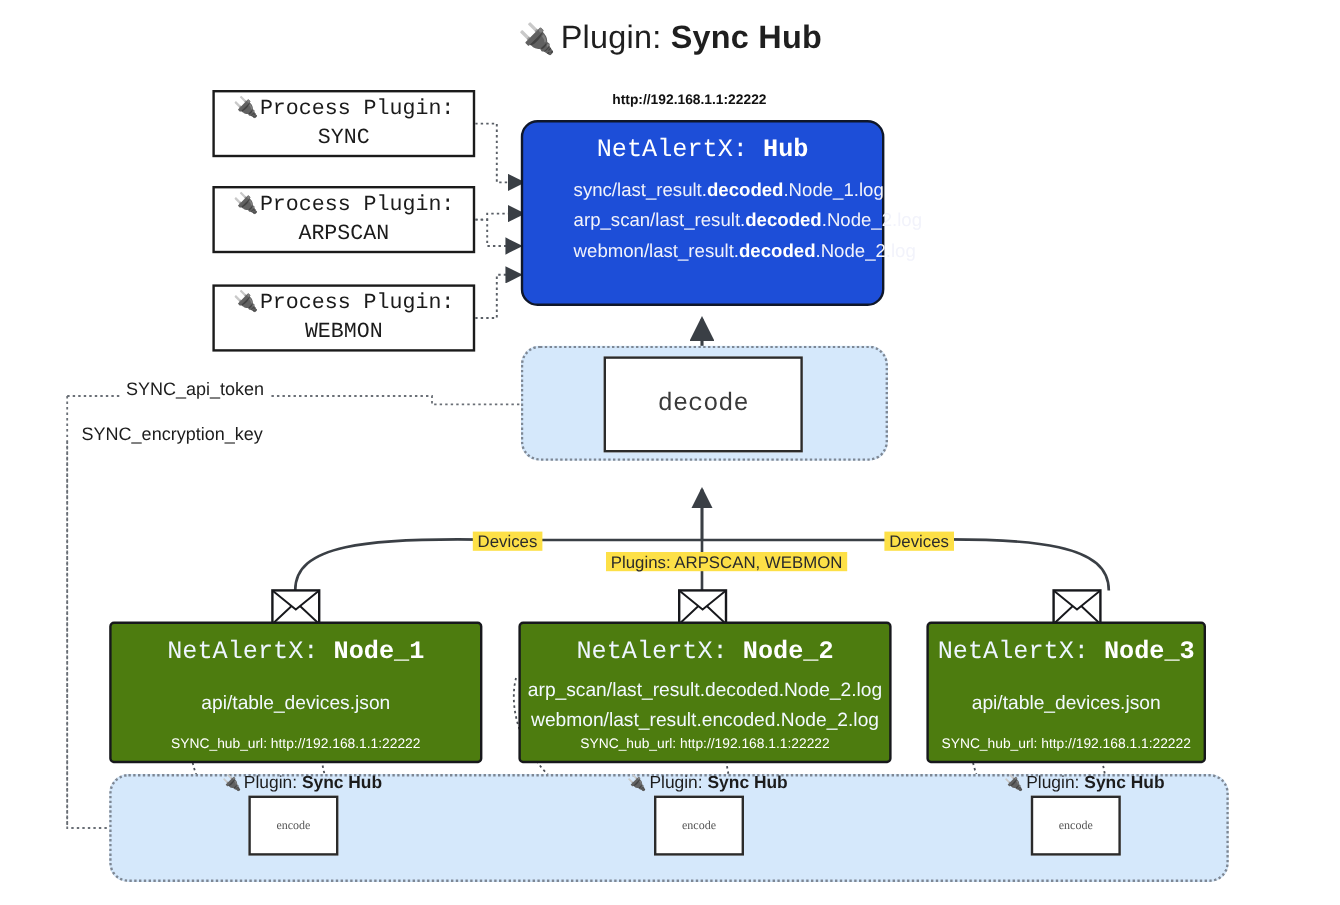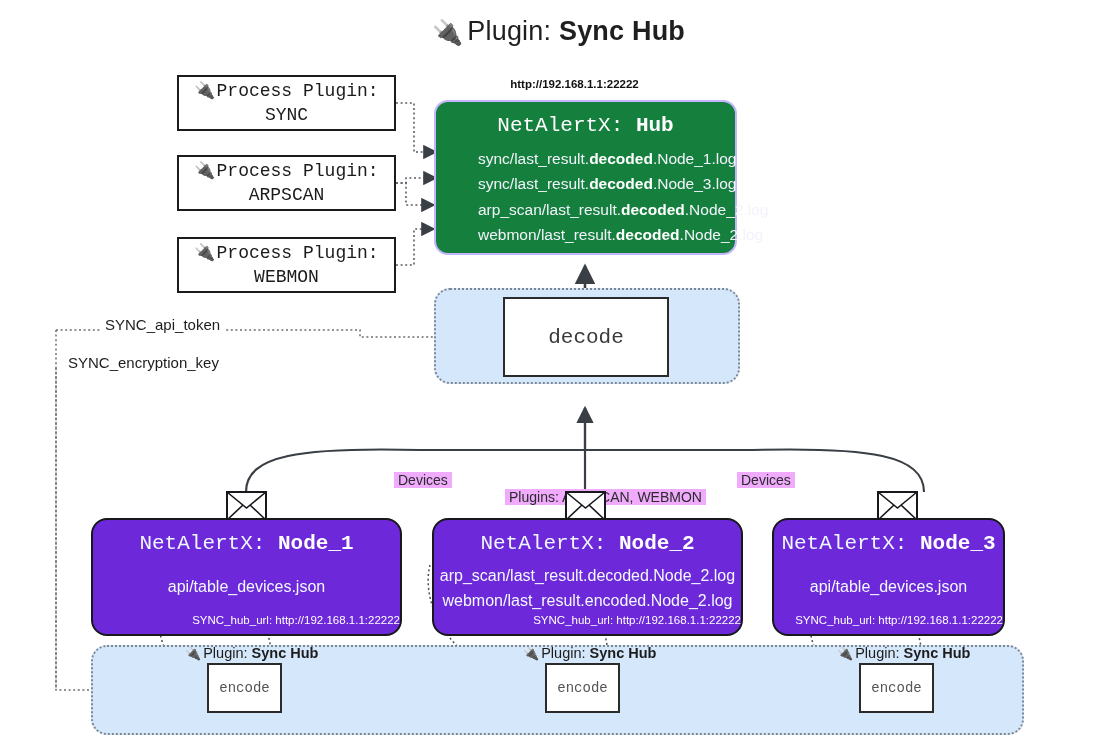--- a/index.html
+++ b/index.html
@@ -16,54 +16,54 @@
 
   
   .pbox{position:absolute;background:#fff;border:2px solid #1b1b1b;
         font-family:"Liberation Mono","DejaVu Sans Mono",monospace;
         font-size:18px;color:#1b1b1b;line-height:1.35;
         display:flex;flex-direction:column;align-items:center;justify-content:center;
         text-align:center;box-sizing:border-box;}
   .pbox .l1{white-space:nowrap;}
   .pbox .l1 .plug{font-family:"DejaVu Sans",sans-serif;font-size:17px;margin-right:1px;}
 
-  .hub{position:absolute;background:#15803d;border:2px solid #c4b5fd;border-radius:14px;
+  .hub{position:absolute;background:#1d4ed8;border:2px solid #0f172a;border-radius:14px;
        box-sizing:border-box;}
   .hub .hubtitle{font-family:"Liberation Mono","DejaVu Sans Mono",monospace;
        font-size:21px;color:#ffffff;text-align:center;margin-top:12px;white-space:nowrap;}
   .hub .hubtitle b{font-weight:bold;}
   .hub .rows{margin-top:9px;}
   .hub .hrow{font-size:15.5px;color:#f2f3fb;white-space:nowrap;text-align:center;
              line-height:1.63;padding-left:42px;}
   .hub .hrow b{font-weight:bold;color:#ffffff;}
 
-  .node{position:absolute;background:#6d28d9;border:2.5px solid #17181c;border-radius:16px;
+  .node{position:absolute;background:#4d7c0f;border:2.5px solid #17181c;border-radius:4px;
         box-sizing:border-box;}
   .node .ntitle{font-family:"Liberation Mono","DejaVu Sans Mono",monospace;font-size:21px;
         color:#eef6ff;text-align:center;margin-top:12px;white-space:nowrap;}
   .node .ntitle b{font-weight:bold;color:#ffffff;}
   .node .nline{font-size:16px;color:#f2f9ff;text-align:center;white-space:nowrap;line-height:1.55;}
-  .node .nurl{position:absolute;left:0;right:0;bottom:8px;text-align:right;
+  .node .nurl{position:absolute;left:0;right:0;bottom:8px;text-align:center;
         font-size:11.5px;color:#ffffff;white-space:nowrap;}
 
   .lightpanel{position:absolute;background:#d5e8fb;border:2px dotted #7d8794;
         border-radius:16px;box-sizing:border-box;}
 
   .wbox{position:absolute;background:#ffffff;border:2px solid #2b2b2b;box-sizing:border-box;
         display:flex;align-items:center;justify-content:center;
         font-family:"Liberation Mono","DejaVu Sans Mono",monospace;color:#4a4a4a;}
   #decode-box{font-size:21px;color:#3a3a3a;font-family:"Liberation Mono","DejaVu Sans Mono",monospace;}
-  .encbox{font-size:14px;color:#555;}
+  .encbox{font-size:10px;color:#555;font-family:Liberation Serif, serif;}
 
   .plugcap{position:absolute;font-size:14.5px;color:#1c1c1c;white-space:nowrap;}
   .plugcap .plug{font-size:13px;margin-right:2px;}
   .plugcap b{font-weight:bold;}
 
-  .edgelabel{position:absolute;font-size:14px;color:#2b2b2b;background:#f0abfc;
-        padding:0 4px;white-space:nowrap;margin-top:29px;}
+  .edgelabel{position:absolute;font-size:14px;color:#2b2b2b;background:#fde047;
+        padding:0 4px;white-space:nowrap;}
   .tokenlabel{position:absolute;font-size:15px;color:#1d1d1d;background:#ffffff;
         padding:0 5px;white-space:nowrap;}
   .hosturl{position:absolute;font-size:11.5px;font-weight:bold;color:#111;white-space:nowrap;}
 </style>
 </head>
 <body>
 
 <div class="stage">
 
   <div id="title">
@@ -125,21 +125,20 @@
     <div class="l1"><span class="plug">🔌</span><span>Process Plugin:</span></div>
     <div>WEBMON</div>
   </div>
 
   <div class="hosturl" style="left:0;top:78px;width:1117px;text-align:center;padding-left:16px;">http://192.168.1.1:22222</div>
 
   <div class="hub" style="left:434px;top:100px;width:303px;height:155px;">
     <div class="hubtitle"><span>NetAlertX: </span><b>Hub</b></div>
     <div class="rows">
       <div class="hrow"><span>sync/last_result.</span><b>decoded</b><span>.Node_1.log</span></div>
-      <div class="hrow"><span>sync/last_result.</span><b>decoded</b><span>.Node_3.log</span></div>
       <div class="hrow"><span>arp_scan/last_result.</span><b>decoded</b><span>.Node_2.log</span></div>
       <div class="hrow"><span>webmon/last_result.</span><b>decoded</b><span>.Node_2.log</span></div>
     </div>
   </div>
 
   <div class="lightpanel" style="left:434px;top:288px;width:306px;height:96px;"></div>
   <div class="wbox" id="decode-box" style="left:503px;top:297px;width:166px;height:80px;">
     <span>decode</span>
   </div>
 

